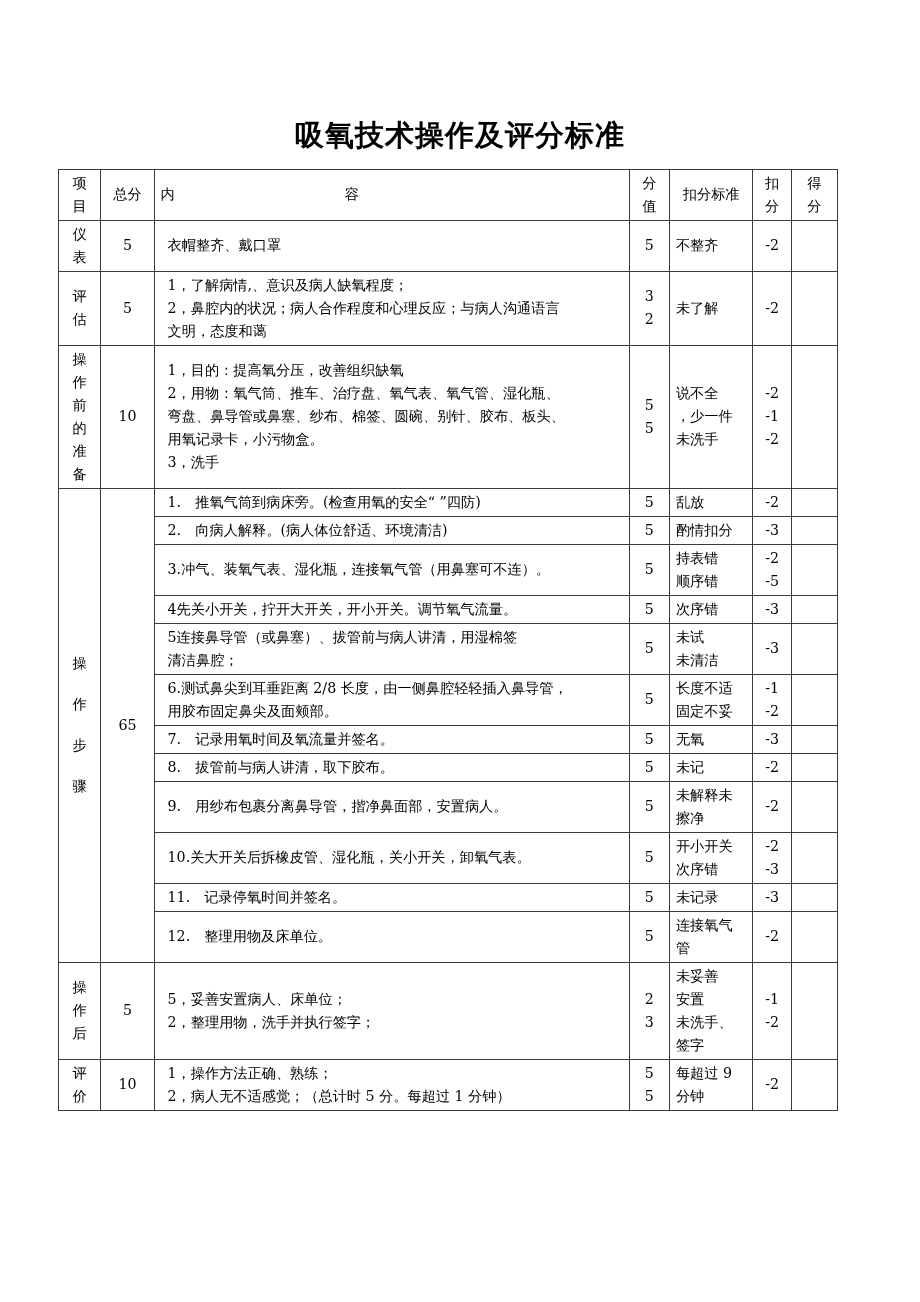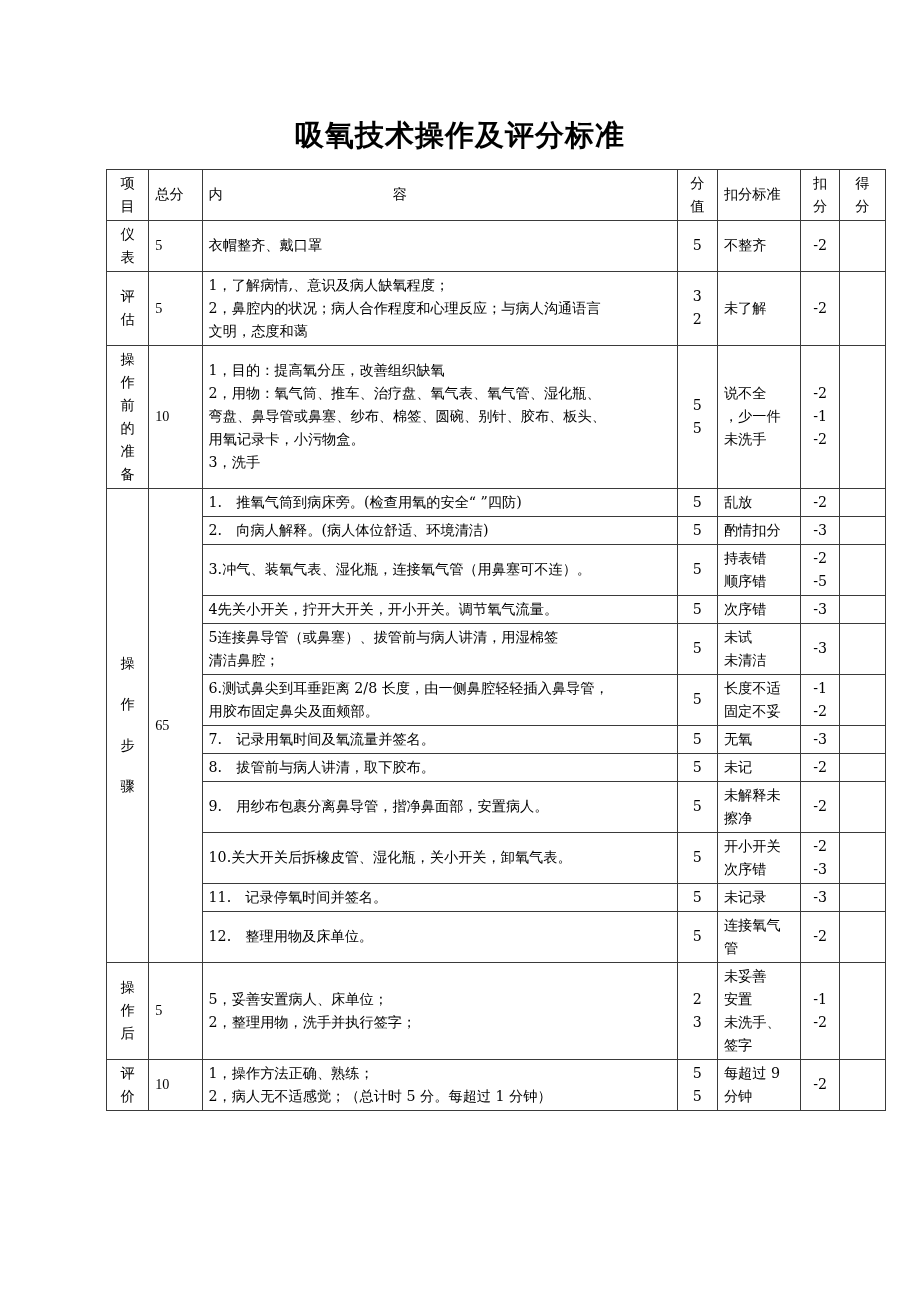--- a/index.html
+++ b/index.html
@@ -13,21 +13,21 @@
     font-family: "DejaVu Serif", "Liberation Serif", serif;
     color: #000000;
     position: relative;
     overflow: hidden;
   }
   .page {
     position: relative;
     width: 920px;
     height: 924px;
     box-sizing: border-box;
-    padding: 0 106px;
+    padding: 0 58px;
   }
   .doc-title {
     text-align: center;
     font-family: "DejaVu Sans", "Liberation Sans", sans-serif;
     font-weight: bold;
     font-size: 29px;
     letter-spacing: 1px;
     margin: 0;
     padding-top: 118px;
     line-height: 1.2;
@@ -70,23 +70,23 @@
 
   .vert {
     text-align: center;
     padding: 4px 2px;
     line-height: 1.55;
     font-size: 14.5px;
   }
   .vert .ch { display: block; }
   .vert-wide .ch { line-height: 2.9; }
 
-  .center { text-align: left; font-family: Liberation Serif, serif; }
+  .center { text-align: center; }
   .content-cell { padding-left: 8px; padding-right: 4px; }
-  .content-cell .ln { display: block; white-space: pre-wrap; }
+  .content-cell .ln { display: block; white-space: pre-wrap; margin-left: 7px; }
   .num-stack { text-align: center; line-height: 1.62; }
   .num-stack .n { display: block; }
   .std-cell { text-align: left; line-height: 1.72; padding: 3px 2px; }
   .std-cell .s { display: block; }
   .ded-cell { text-align: center; line-height: 1.72; padding: 3px 2px; }
   .ded-cell .d { display: block; }
   .got-cell { }
   .hdr-content {
     padding-left: 8px;
   }

